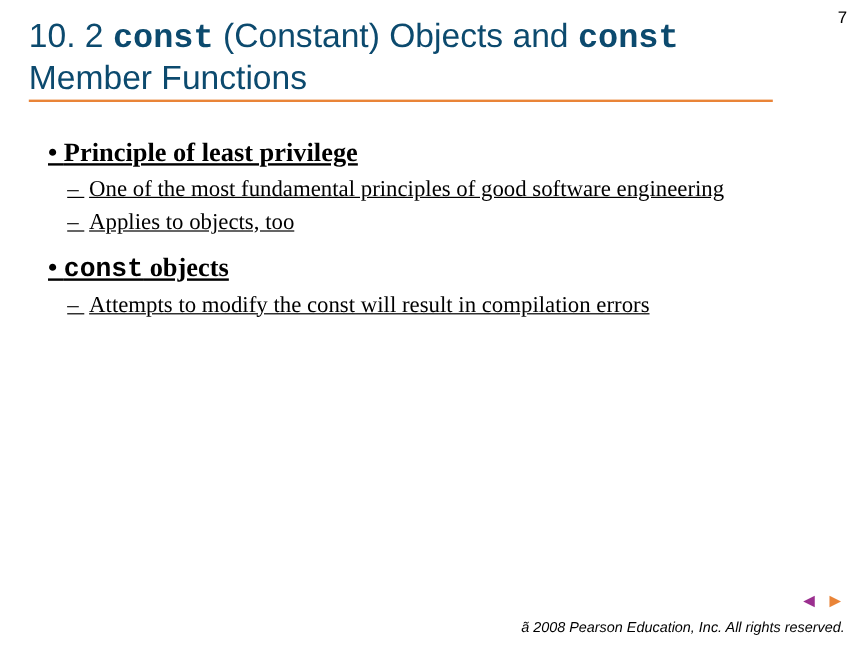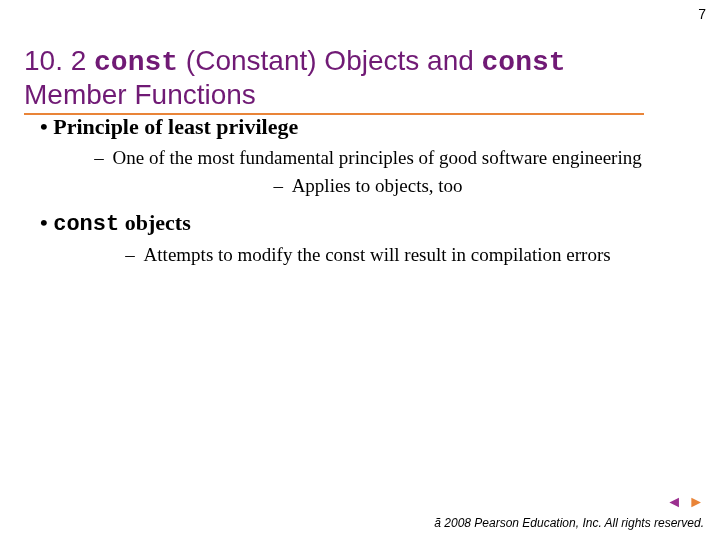--- a/index.html
+++ b/index.html
@@ -2,27 +2,27 @@
 <html><head>
 <meta charset="utf-8">
 <style>
   * { margin: 0; padding: 0; box-sizing: border-box; }
   html, body { width: 720px; height: 540px; background: #fff; font-family: "Times New Roman", Times, serif; color: #000; }
   .slide { position: relative; width: 720px; height: 540px; }
   .pagenum { position: absolute; top: 6px; right: 14px; font-family: Arial, Helvetica, sans-serif; font-size: 14px; color: #000; }
   .heading {
     position: absolute; left: 24px; top: 14px; width: 620px;
     font-family: Arial, Helvetica, sans-serif; font-size: 28px; line-height: 1.15;
-    color: #701a75; border-bottom: 2px solid #e98438; padding-bottom: 2px; margin-top: 31px;
+    color: #0c4a6e; border-bottom: 2px solid #e98438; padding-bottom: 2px;
   }
   .heading .kw { font-family: "Courier New", Courier, monospace; font-weight: bold; }
-  .content { position: absolute; left: 40px; top: 110px; width: 640px; }
+  .content { position: absolute; left: 40px; top: 110px; width: 640px; text-decoration: underline; }
   .b1 { font-size: 22px; font-weight: bold; margin-top: 4px; margin-bottom: 6px; }
   .b1::before { content: "• "; }
-  .b2list { margin-left: 34px; margin-bottom: 12px; text-align: center; }
+  .b2list { margin-left: 34px; margin-bottom: 12px; }
   .b2 { font-size: 19px; line-height: 1.25; margin-bottom: 4px; }
   .b2::before { content: "– "; margin-left: -18px; padding-right: 4px; }
   .b2 { padding-left: 18px; text-indent: -18px; }
   .kw2 { font-family: "Courier New", Courier, monospace; font-weight: bold; }
   .footer {
     position: absolute; right: 16px; bottom: 10px; font-family: Arial, Helvetica, sans-serif;
     font-size: 12px; color: #000; font-style: italic;
   }
   .nav { position: absolute; right: 16px; bottom: 30px; display: flex; gap: 6px; }
   .nav .tri { font-size: 16px; line-height: 1; }

